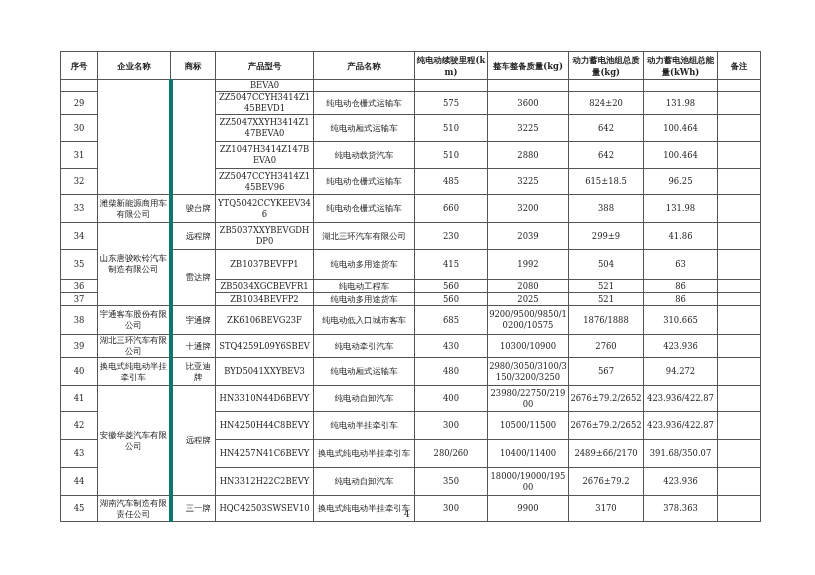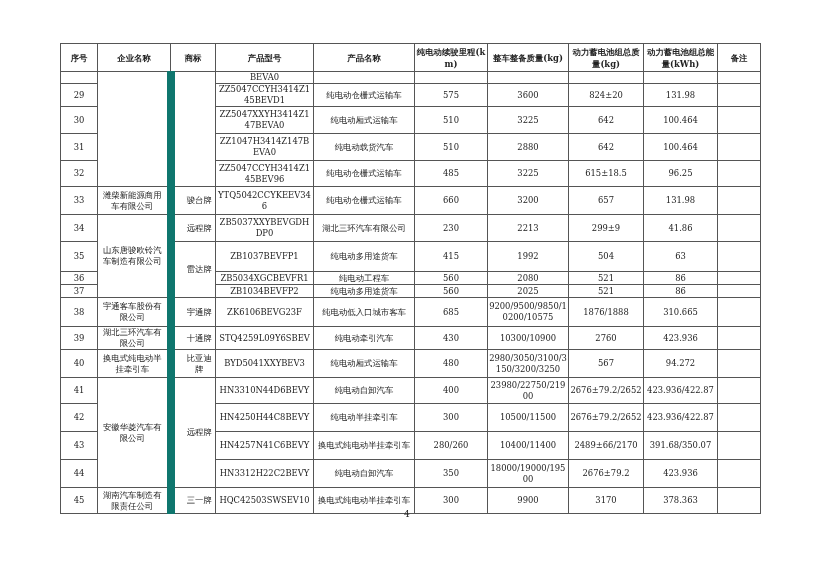--- a/index.html
+++ b/index.html
@@ -1,23 +1,23 @@
 <!DOCTYPE html>
 <html><head>
 <meta charset="utf-8">
 <style>
   html, body { margin:0; padding:0; background:#ffffff; }
   body { width:815px; height:575px; position:relative; overflow:hidden;
          font-family:"DejaVu Serif", "Liberation Serif", serif; color:#222; }
-  table.spec { position:absolute; left:60px; top:43px; border-collapse:collapse;
+  table.spec { position:absolute; left:60px; top:51px; border-collapse:collapse;
                table-layout:fixed; width:700px; }
   table.spec td, table.spec th { border:1px solid #555; text-align:center; vertical-align:middle;
                padding:0 1px; font-size:8.4px; line-height:11px; overflow:hidden; word-break:break-all; }
   table.spec th { font-weight:bold; font-size:8.4px; line-height:12px; height:27px; }
-  table.spec td.thick-left { border-left:8px solid #0f766e;padding-left:10px; }
+  table.spec td.thick-left { border-left:4px solid #0f766e;padding-left:10px; }
   .pno { position:absolute; left:404px; top:509px; font-size:9px; }
   .col-model { font-size:8.2px; }
 </style>
 </head>
 <body>
 
 <table class="spec">
   <colgroup>
     <col style="width:37px">
       <col style="width:73px">
@@ -104,33 +104,33 @@
     </tr>
 
     <tr style="height:28px">
       <td>33</td>
       <td>潍柴新能源商用车有限公司</td>
       <td class="thick-left">骏台牌</td>
       <td class="col-model">YTQ5042CCYKEEV346</td>
       <td>纯电动仓栅式运输车</td>
       <td>660</td>
       <td>3200</td>
-      <td>657</td>
+      <td>388</td>
       <td>131.98</td>
       <td></td>
     </tr>
 
     <tr style="height:27px">
       <td>34</td>
       <td rowspan="4">山东唐骏欧铃汽车制造有限公司</td>
       <td class="thick-left">远程牌</td>
       <td class="col-model">ZB5037XXYBEVGDHDP0</td>
       <td>湖北三环汽车有限公司</td>
       <td>230</td>
-      <td>2213</td>
+      <td>2039</td>
       <td>299±9</td>
       <td>41.86</td>
       <td></td>
     </tr>
 
     <tr style="height:30px">
       <td>35</td>
       <td rowspan="3" class="thick-left">雷达牌</td>
       <td class="col-model">ZB1037BEVFP1</td>
       <td>纯电动多用途货车</td>

